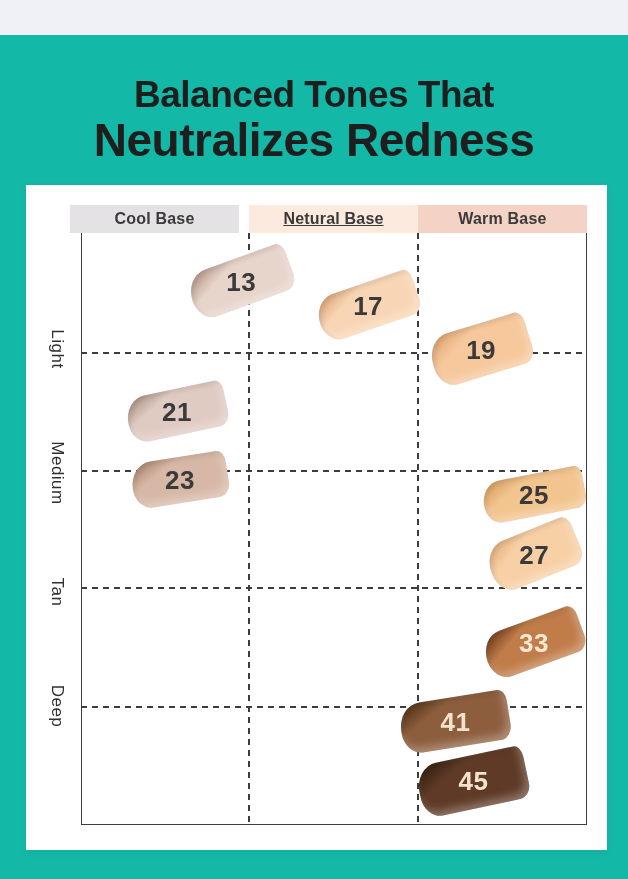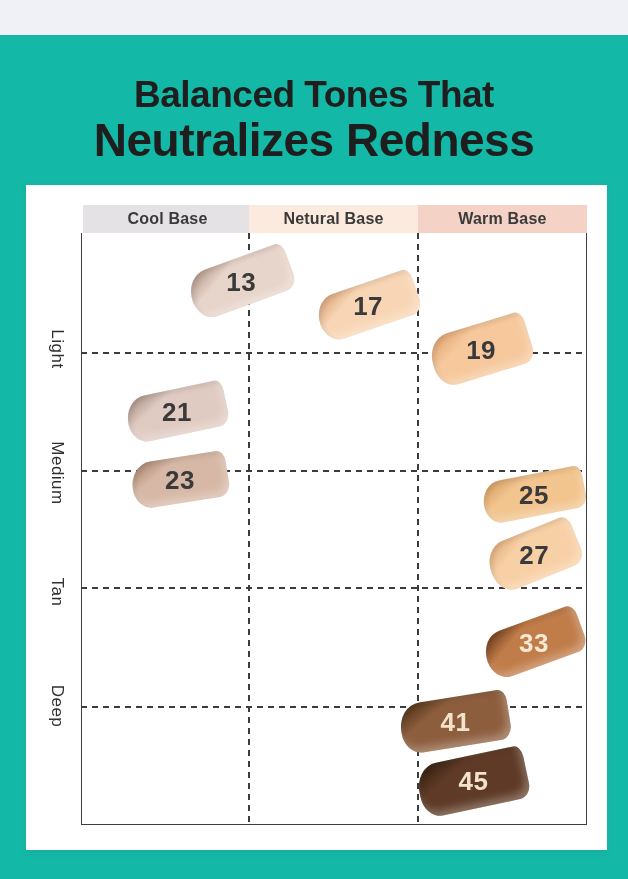--- a/index.html
+++ b/index.html
@@ -26,21 +26,21 @@
     background: #ffffff;
     box-shadow: 0 2px 6px rgba(70, 70, 110, 0.10);
   }
   
   .hcell {
     position: absolute; top: 170px; height: 28px;
     display: flex; align-items: center; justify-content: center;
     font-size: 16px; font-weight: 600; color: #3a3a3a;
     letter-spacing: 0.2px;
   }
-  .hcell.c0 { left: 83px;  width: 169px; }
+  .hcell.c0 { left: 70px;  width: 169px; }
   .hcell.c1 { left: 249px; width: 169px; }
   .hcell.c2 { left: 418px; width: 169px; }
   .grid {
     position: absolute;
     left: 81px; top: 198px;
     width: 506px; height: 592px;
     border-left: 1.5px solid #3e3e3e;
     border-right: 1.5px solid #3e3e3e;
     border-bottom: 1.5px solid #3e3e3e;
   }
@@ -93,21 +93,21 @@
 <div class="page" style="background: #14b8a6; margin-top: 35px;">
 
   <header class="title" style="color: rgb(30, 30, 30);">
     <div class="title-line1">Balanced Tones That</div>
     <div class="title-line2">Neutralizes Redness</div>
   </header>
 
   <div class="card" style="background: rgb(255, 255, 255);"></div>
 
   <div class="hcell c0" style="background: rgb(228, 226, 228);">Cool Base</div>
-  <div class="hcell c1" style="background: rgb(252, 234, 222);">Netural Base</div>
+  <div class="hcell c1" style="background: rgb(252, 234, 222); text-decoration: underline;">Netural Base</div>
   <div class="hcell c2" style="background: rgb(244, 210, 197);">Warm Base</div>
 
   <div class="grid"></div>
   <div class="vline v1"></div>
   <div class="vline v2"></div>
   <div class="hline h1"></div>
   <div class="hline h2"></div>
   <div class="hline h3"></div>
   <div class="hline h4"></div>
 

